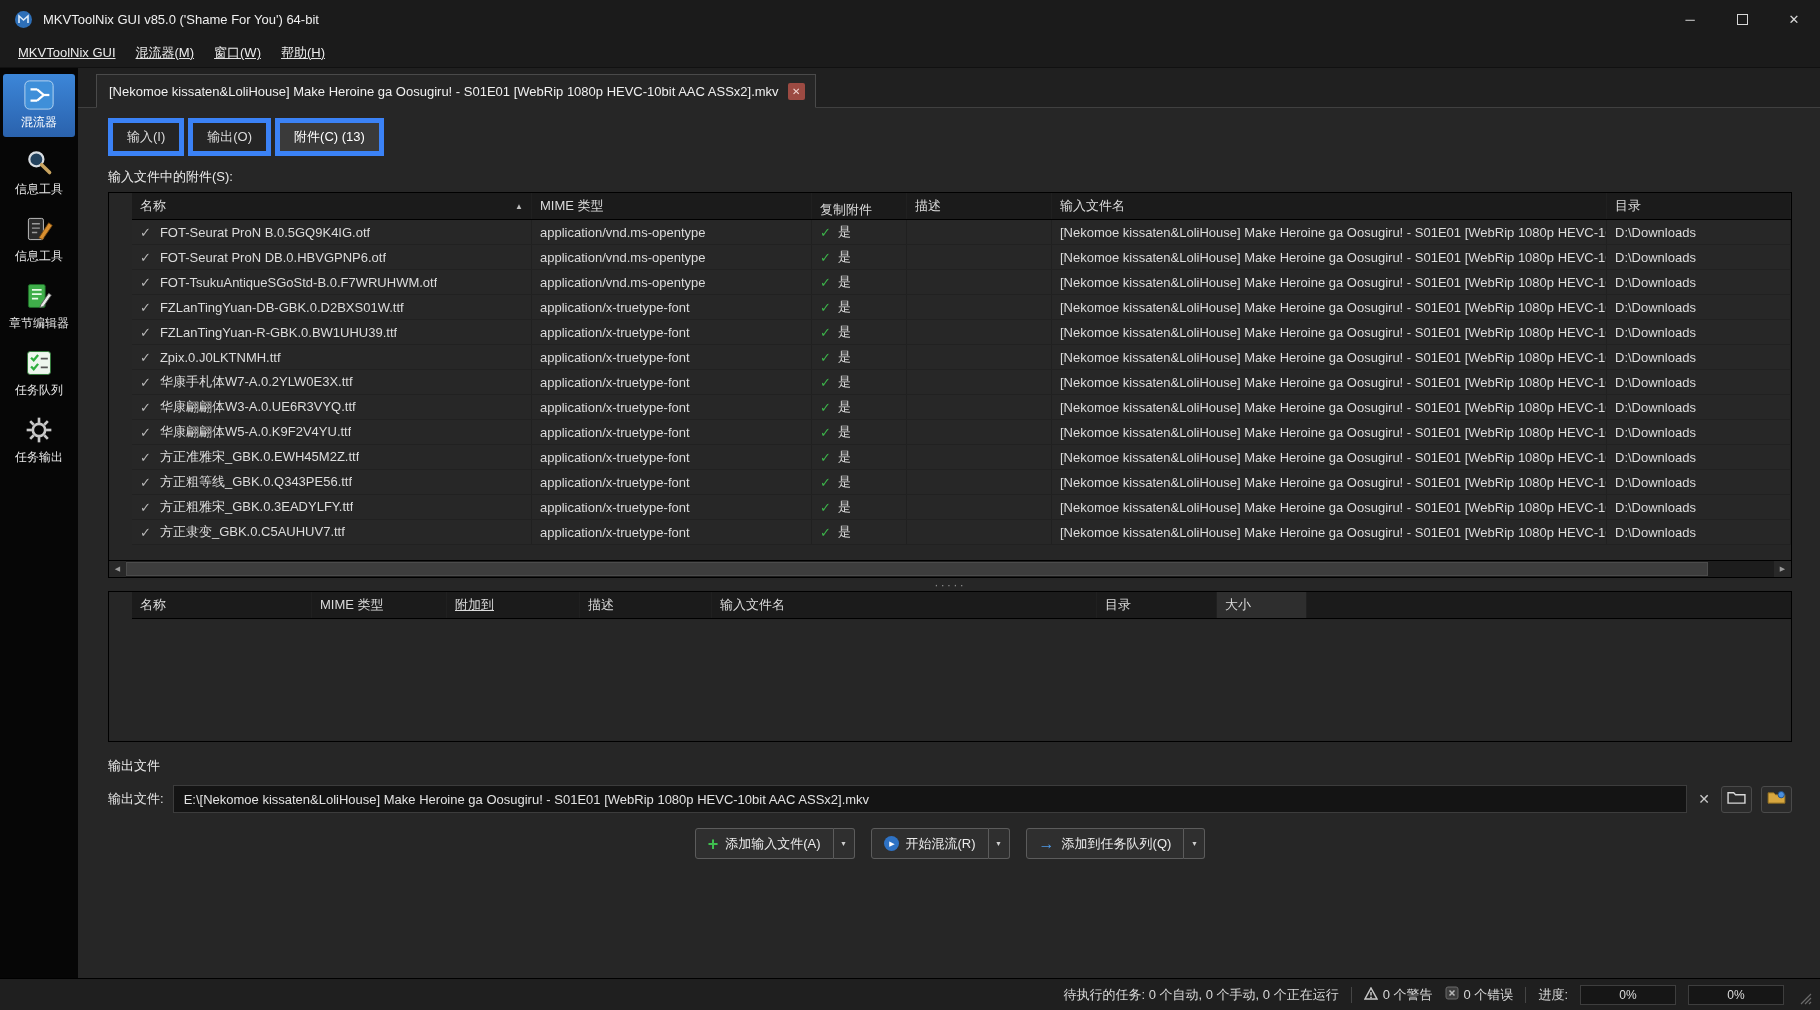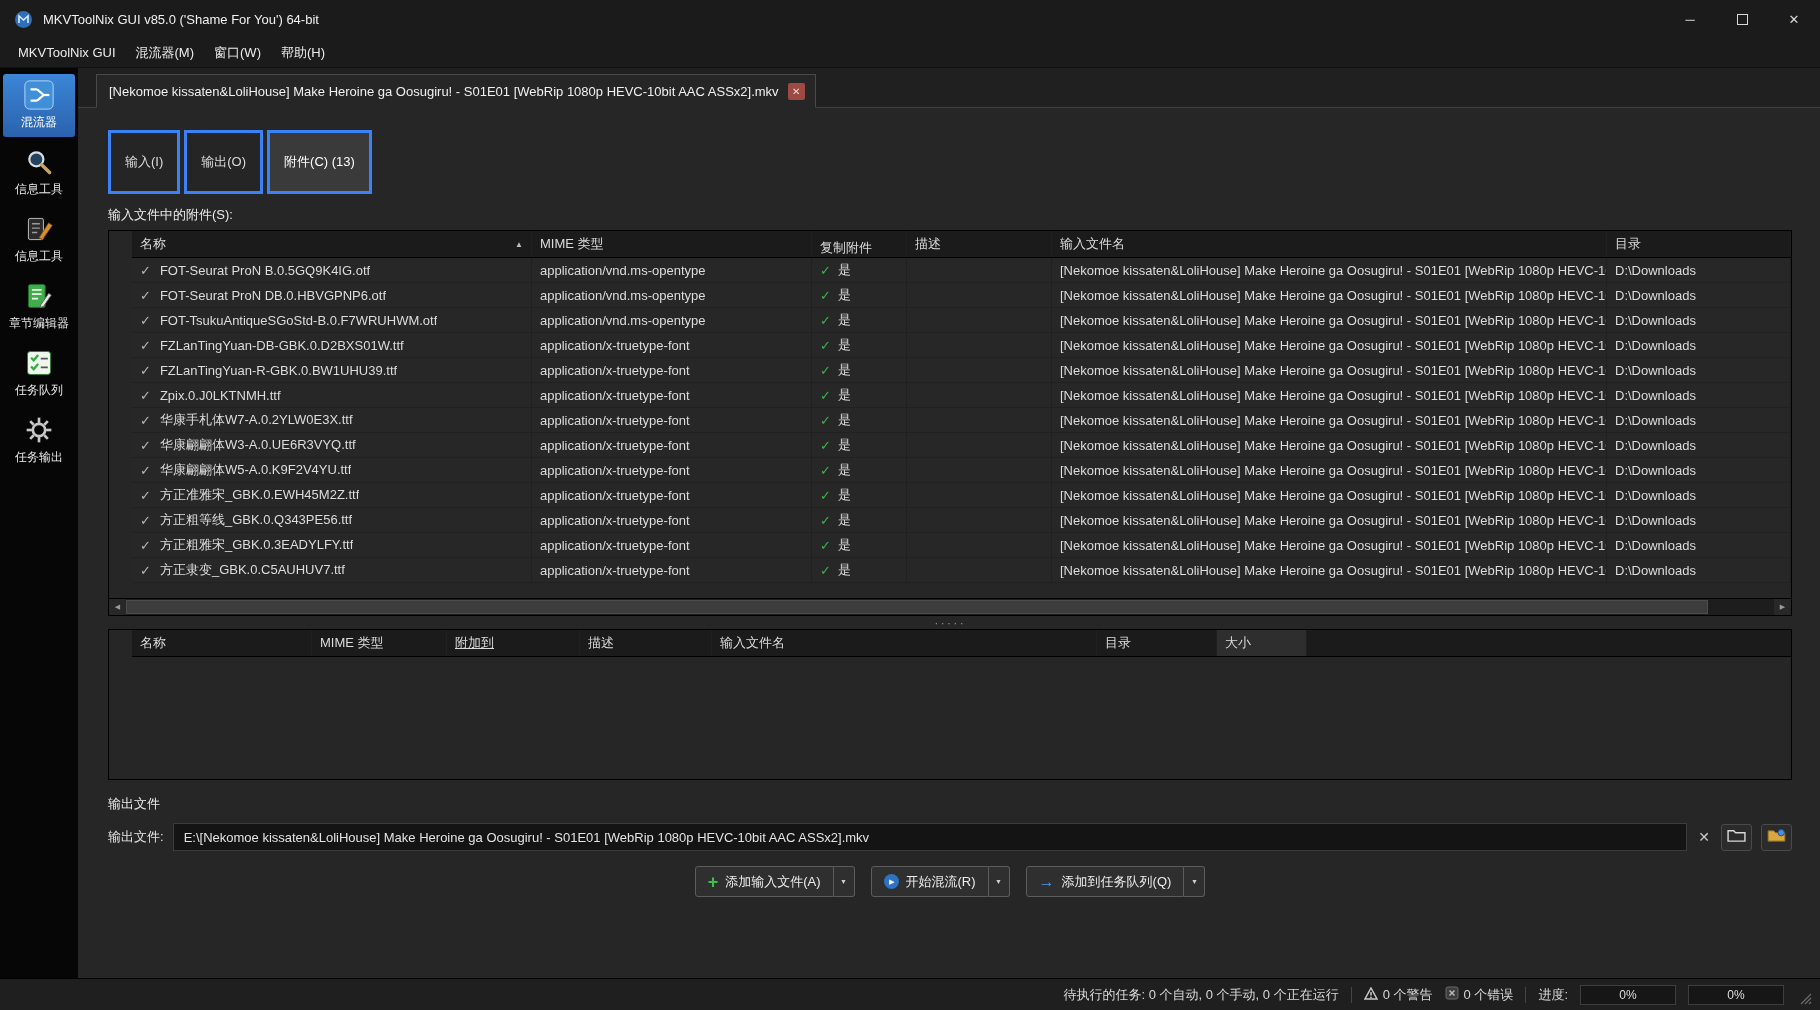--- a/index.html
+++ b/index.html
@@ -10,36 +10,36 @@
     display: flex; flex-direction: column;
   }
   
   .titlebar { height: 38px; background: #1b1b1b; display: flex; align-items: center; padding-left: 14px; flex: 0 0 auto; }
   .app-icon { width: 19px; height: 19px; display: inline-flex; }
   .win-title { margin-left: 10px; color: #f0f0f0; }
   .tb-spacer { flex: 1; }
   .win-btn { width: 52px; height: 38px; display: flex; align-items: center; justify-content: center; color: #d8d8d8; font-size: 13px; cursor: default; }
   .max-box { width: 11px; height: 11px; border: 1px solid #d8d8d8; display: inline-block; }
   
-  .menubar { height: 30px; background: #1b1b1b; border-bottom: 1px solid #111; display: flex; align-items: center; padding-left: 8px; flex: 0 0 auto; }
+  .menubar { height: 30px; background: #1b1b1b; border-bottom: 1px solid #111; display: flex; align-items: center; padding-left: 8px; flex: 0 0 auto; text-decoration: underline; }
   .menu-item { padding: 5px 10px; color: #ececec; }
   
   .main-row { flex: 1; display: flex; min-height: 0; }
   .sidebar { width: 78px; background: #060606; padding-top: 6px; display: flex; flex-direction: column; gap: 4px; flex: 0 0 auto; }
   .side-item { margin: 0 3px; padding: 5px 0 6px; display: flex; flex-direction: column; align-items: center; gap: 3px; border-radius: 3px; color: #e8e8e8; font-size: 12px; }
   .side-item.active { background: linear-gradient(180deg, #3c86d8, #2a62ad); color: #fff; }
   .side-ico { width: 32px; height: 32px; display: flex; align-items: center; justify-content: center; }
   
   .workspace { flex: 1; min-width: 0; display: flex; flex-direction: column; background: #262626; }
   .tabbar { height: 40px; background: #202020; border-bottom: 1px solid #404040; display: flex; align-items: flex-end; padding-left: 18px; flex: 0 0 auto; }
   .tab { height: 34px; margin-bottom: -1px; display: flex; align-items: center; gap: 9px; padding: 0 10px 0 12px; background: #262626; border: 1px solid #4a4a4a; border-bottom: 1px solid #262626; color: #f0f0f0; }
   .tab-close { width: 17px; height: 17px; background: #9c4a42; border-radius: 2px; color: #f3d9d4; font-size: 10px; display: flex; align-items: center; justify-content: center; }
   .content { flex: 1; min-height: 0; overflow: hidden; padding: 10px 28px 0 30px; display: flex; flex-direction: column; }
   .subtabs { display: flex; gap: 4px; margin-bottom: 12px; }
-  .subtab { padding: 20px 14px; background: #252525; border: 3px solid #3b82f6; color: #dcdcdc; margin-top: 12px; }
+  .subtab { padding: 5px 14px; background: #252525; border: 5px solid #3b82f6; color: #dcdcdc; }
   .subtab.active { background: #3a3a3a; color: #fff; }
   .sec-label { margin-bottom: 6px; color: #eaeaea; }
   
   .tbl { border: 1px solid #000; padding-left: 23px; }
   .tbl-head { display: flex; height: 27px; background: #1b1b1b; border-bottom: 1px solid #000; }
   .th { display: flex; align-items: center; justify-content: space-between; padding: 0 8px; border-right: 1px solid #000; color: #f2f2f2; overflow: hidden; white-space: nowrap; }
   .th.hilite { background: #2e2e2e; }
   .sort { font-size: 8px; color: #c0c0c0; margin-left: 6px; }
   .tbl-body { background: #262626; overflow: hidden; }
   .tbl1-body { height: 340px; }

